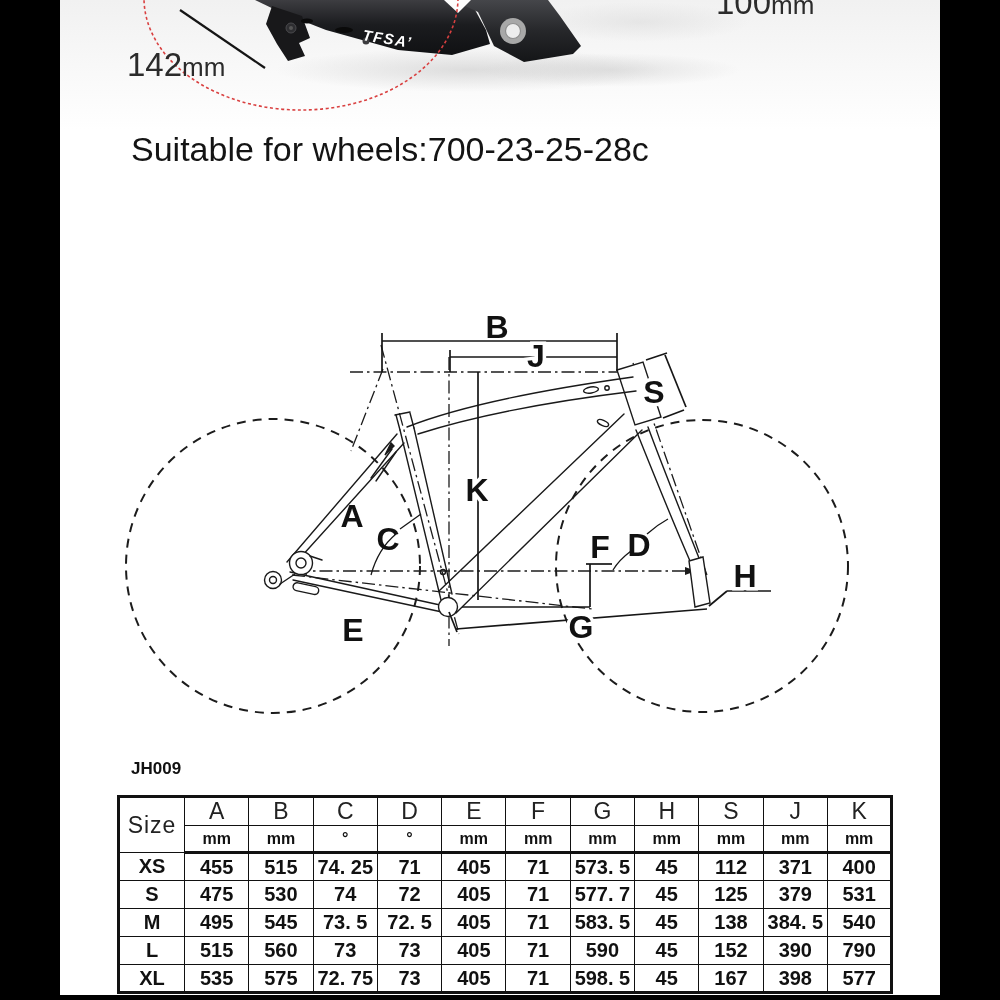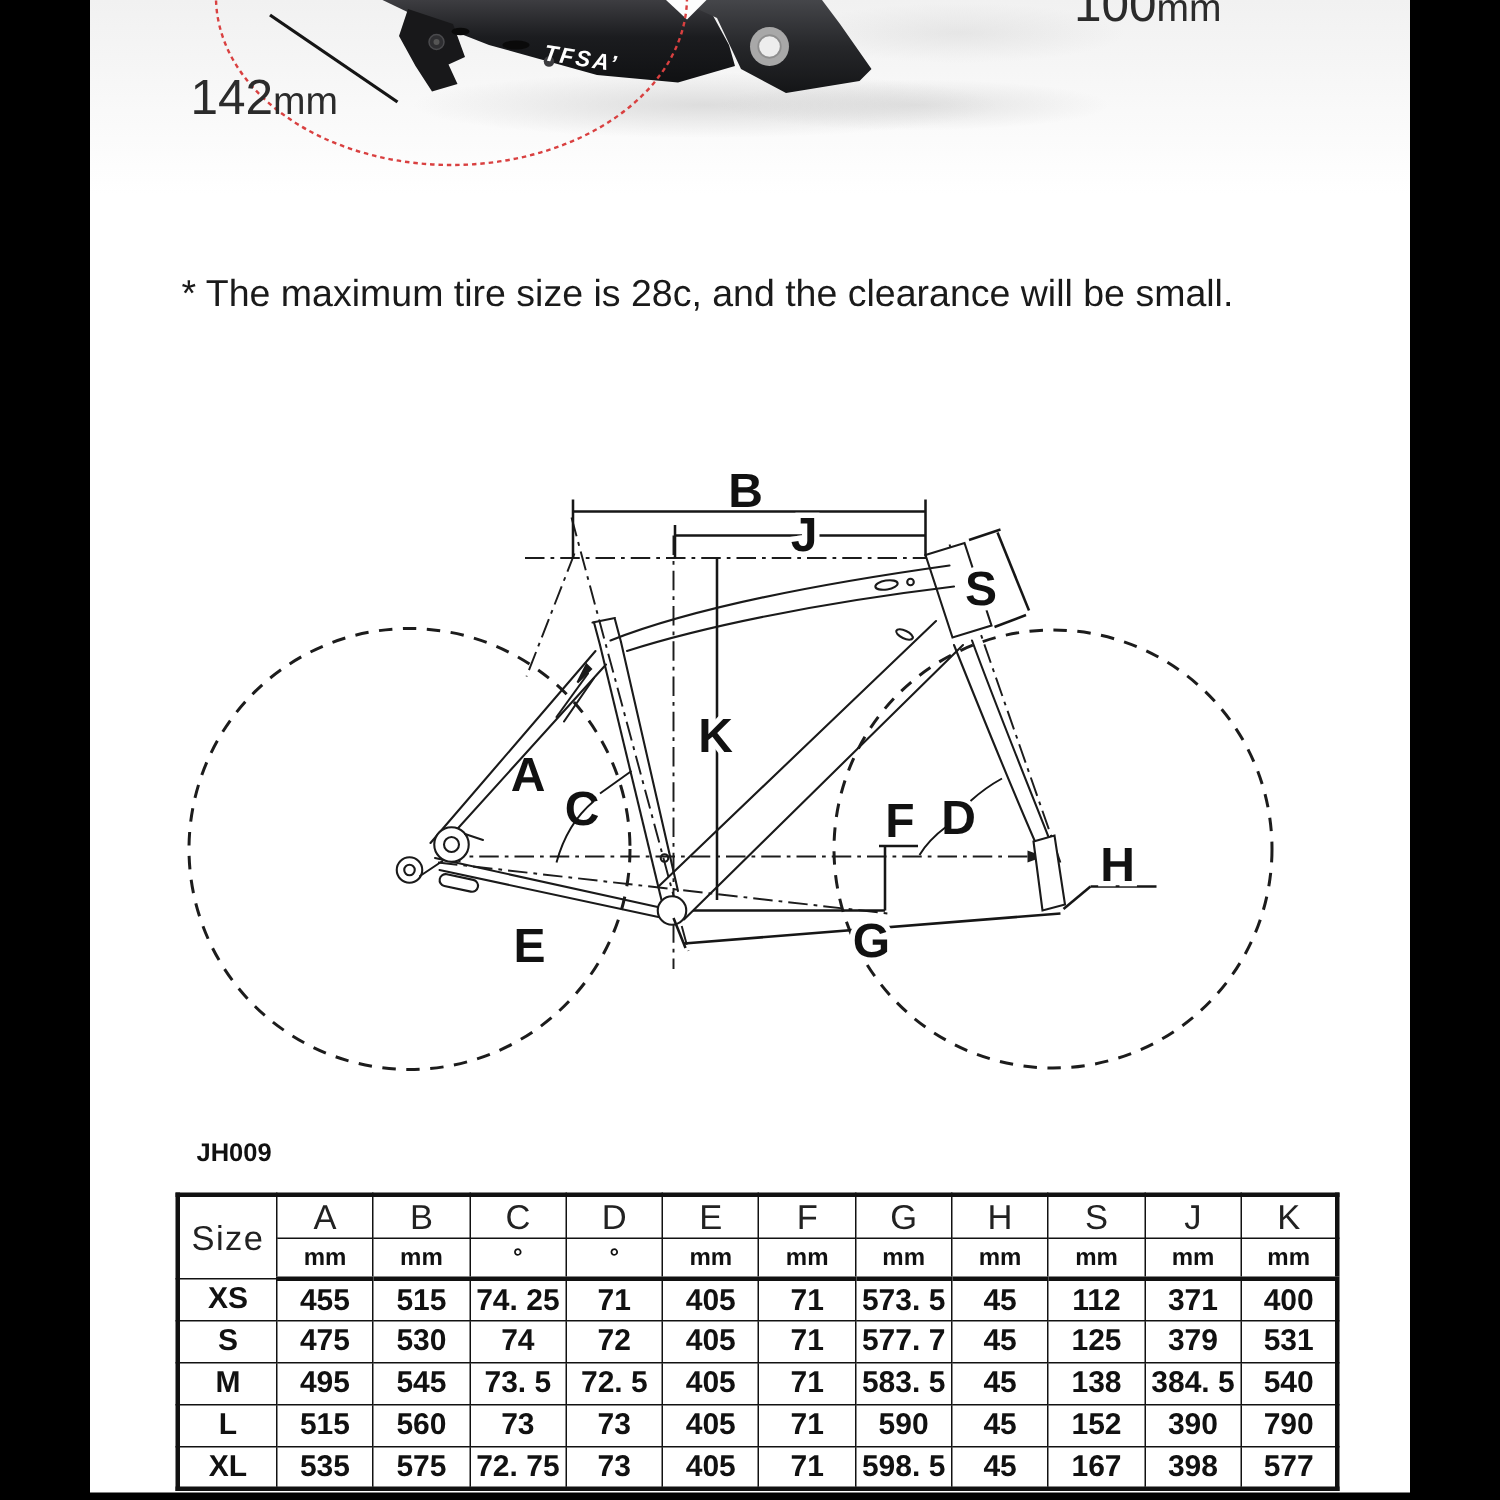--- a/index.html
+++ b/index.html
@@ -181,21 +181,21 @@
         <text class="lbl" x="388" y="550">C</text>
         <text class="lbl" x="600" y="558">F</text>
         <text class="lbl" x="639" y="556">D</text>
         <text class="lbl halo" x="745" y="587">H</text>
         <text class="lbl halo" x="353" y="641">E</text>
         <text class="lbl halo" x="581" y="638">G</text>
       </g>
     </g>
   </svg>
 
-  <div class="note note1">* The maximum tire size is 28c, and the clearance will be small.</div>
+  <div class="heading">Suitable for wheels:700-23-25-28c</div>
   <div class="model">JH009</div>
 
   <table class="geo">
     <colgroup>
       <col style="width:66px">
       <col style="width:64.3px">
         <col style="width:64.3px">
         <col style="width:64.3px">
         <col style="width:64.3px">
       <col style="width:64.3px">

